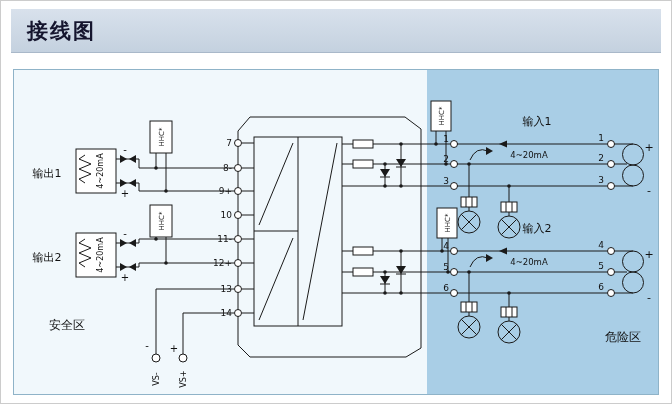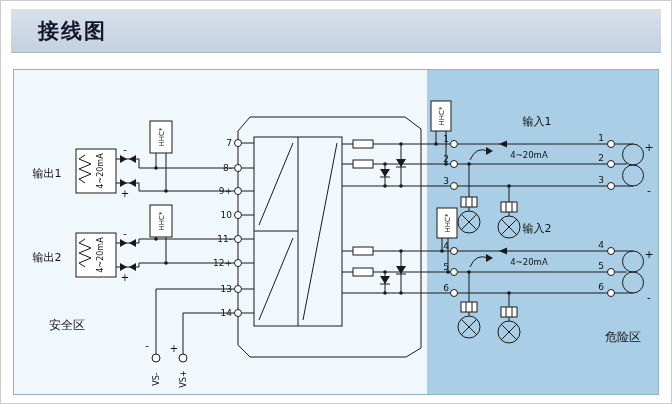--- a/index.html
+++ b/index.html
@@ -6,21 +6,21 @@
   body{
     width:672px;height:404px;position:relative;background:#ffffff;
     font-family:"DejaVu Sans","Liberation Sans",sans-serif;
     overflow:hidden;
   }
   .frame{position:absolute;inset:0;border:1px solid #cccccc;box-sizing:border-box;}
   .titlebar{
     position:absolute;left:10px;top:8px;width:650px;height:44px;
     background:linear-gradient(180deg,#d8e1ec 0%,#c4d1df 100%);
     border-bottom:1px solid #a9b8c9;box-sizing:border-box;
-    display:flex;align-items:center;padding-left:11px;
+    display:flex;align-items:center;
   }
   .titlebar span{
     padding-left:16px;font-size:21px;font-weight:bold;color:#15152e;
     letter-spacing:2px;
   }
   .panel{
     position:absolute;left:12px;top:68px;width:646px;height:326px;
     background:#f1f8fc;border:1px solid #8fb3c8;box-sizing:border-box;
   }
   .hazard-bg{

